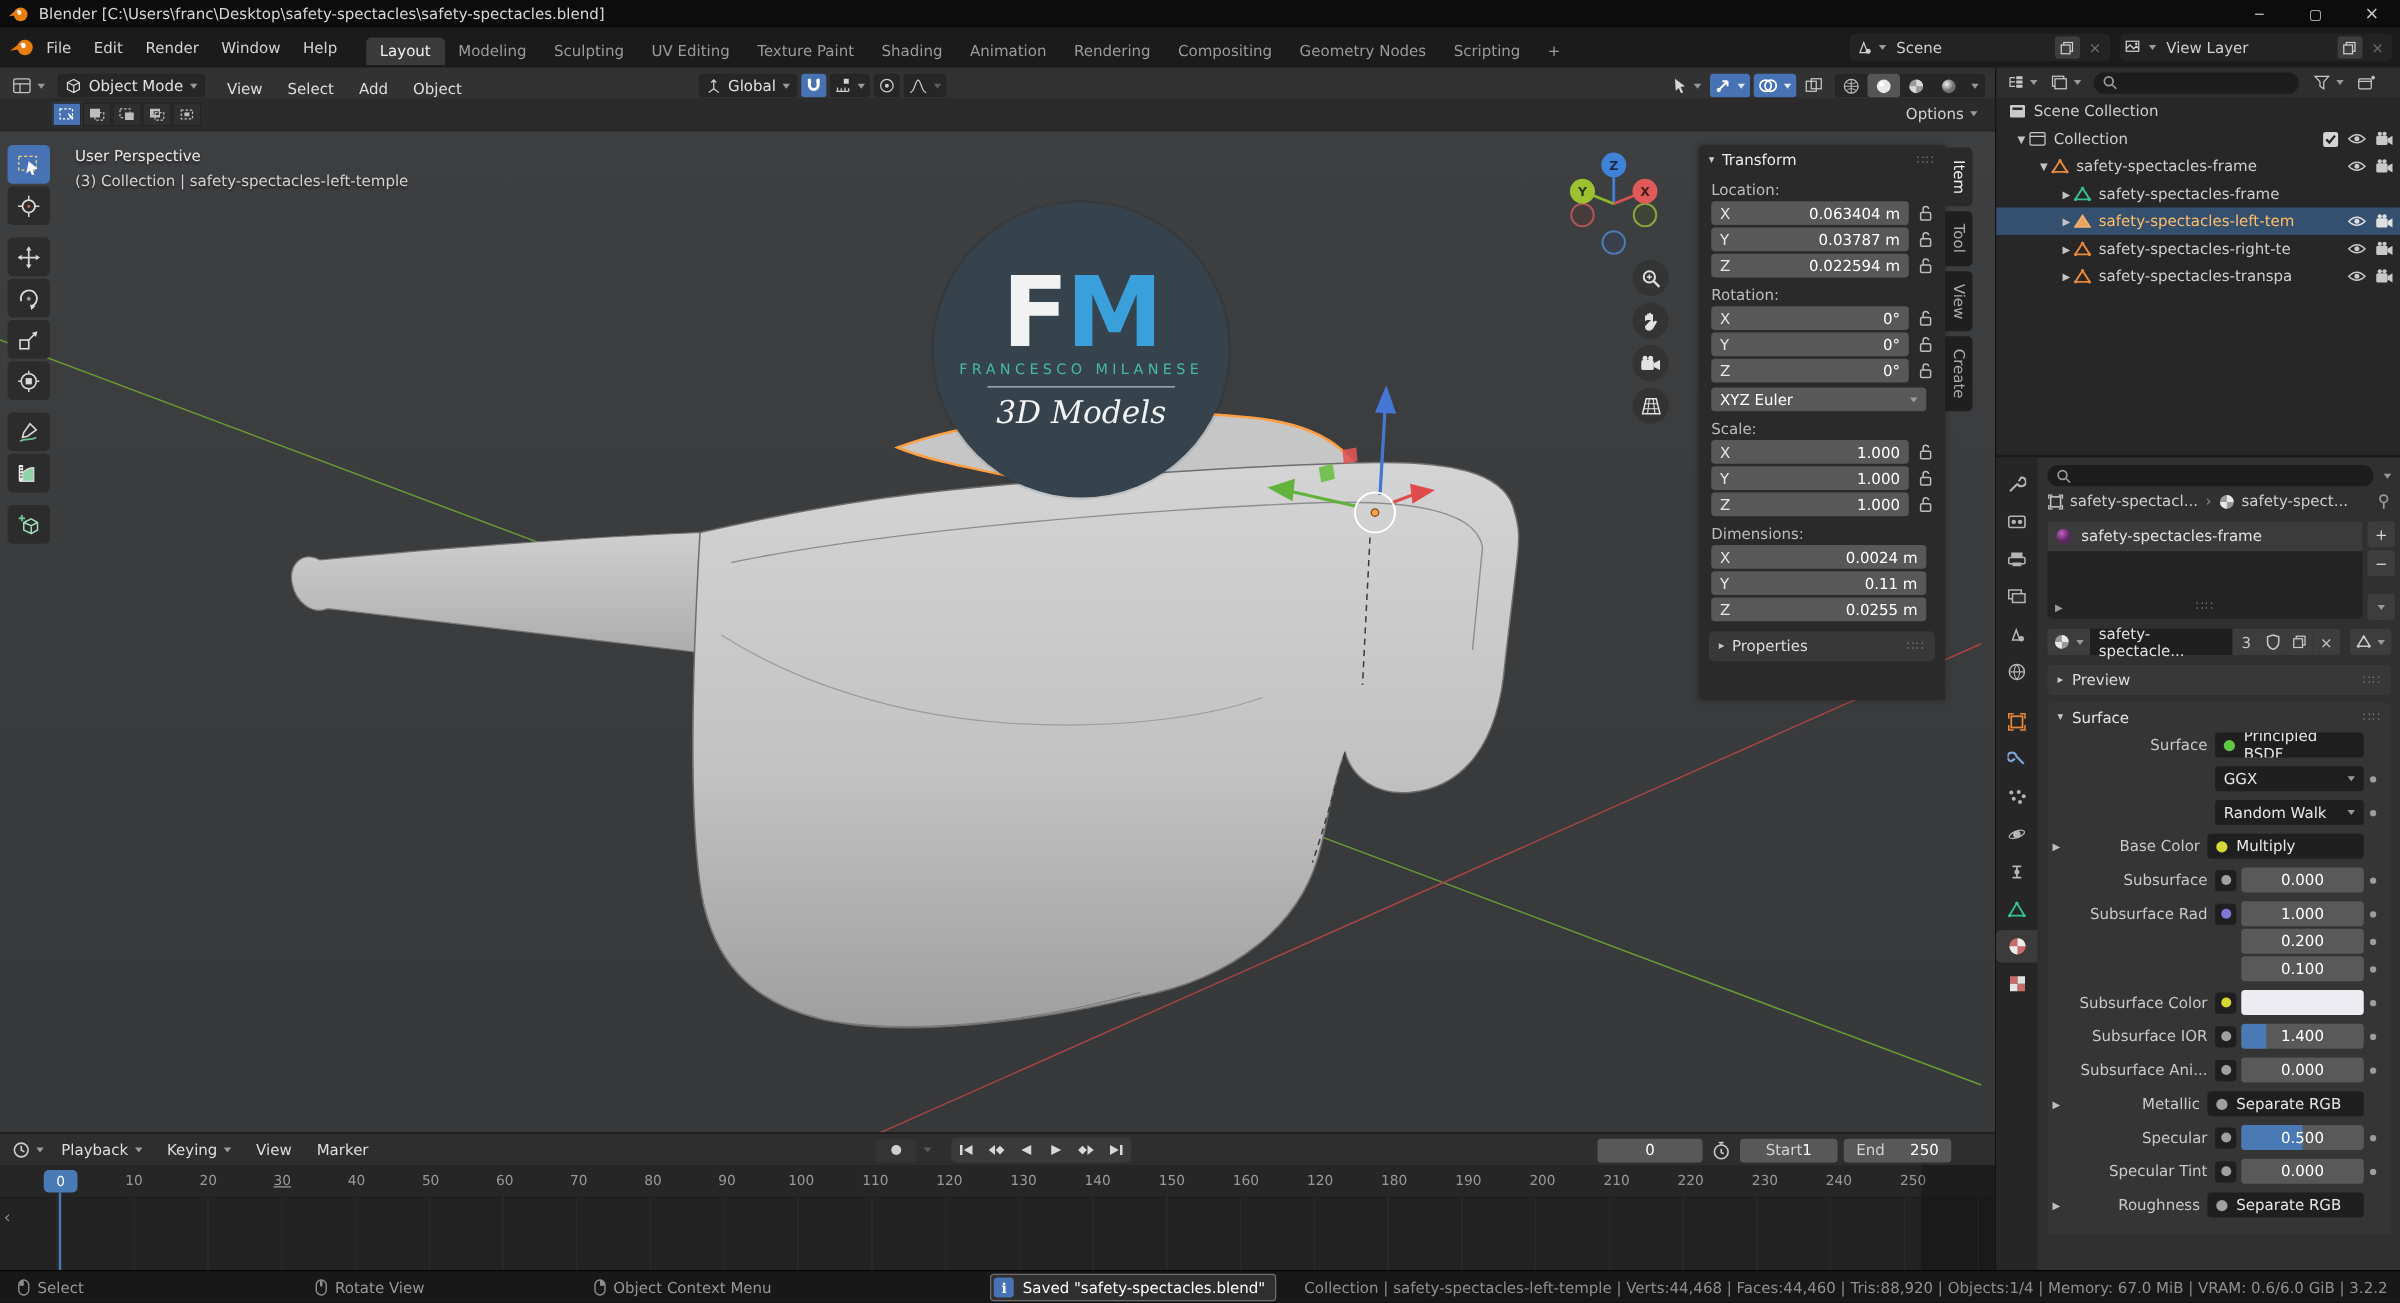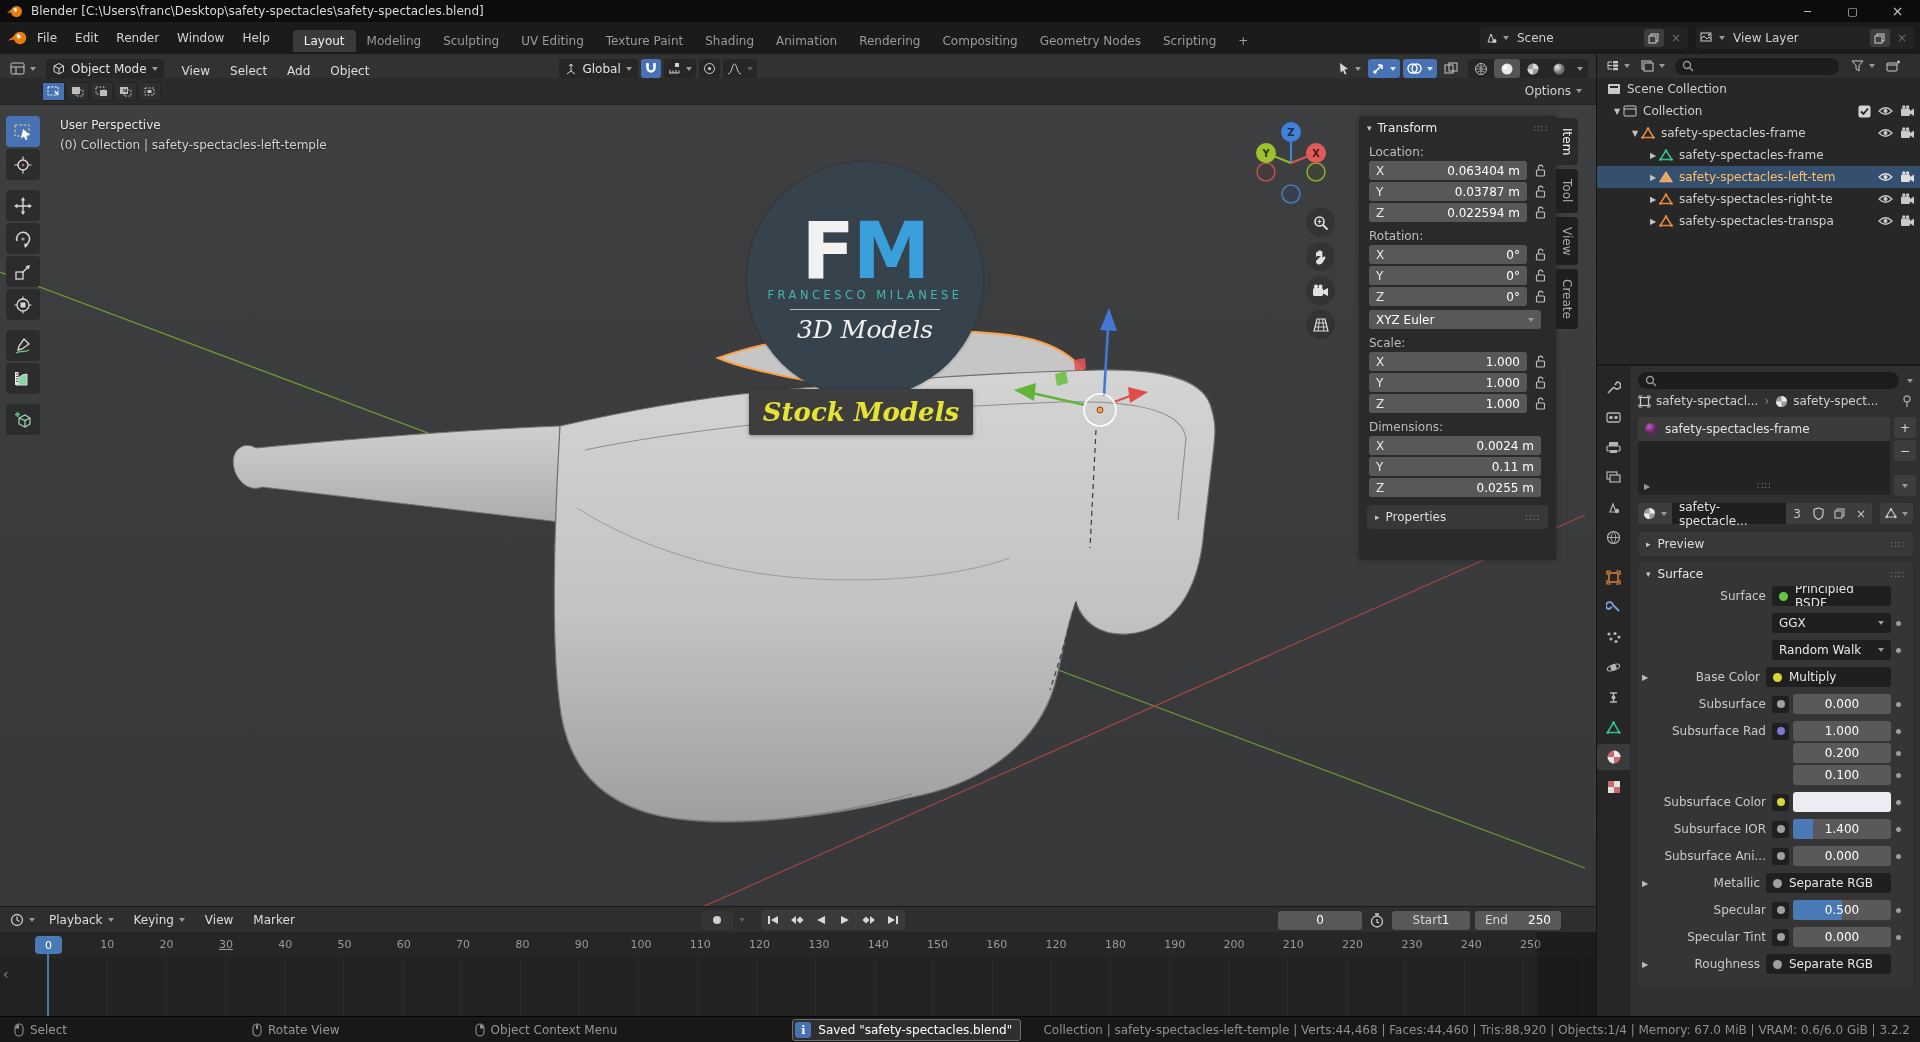--- a/index.html
+++ b/index.html
@@ -459,21 +459,21 @@
           <rect x="4.5" y="4" width="4" height="3" fill="#bdbdbd"></rect>
         </svg>
     </span>
     <span style="margin-left:auto;margin-right:14px" class="row">
       <span style="color:#d2d2d2">Options</span>
       <span class="caret"></span>
     </span>
   </div>
 
   <div class="abs vp-overlay-text" style="left:60px;top:40px">User Perspective</div>
-  <div class="abs vp-overlay-text" style="left:60px;top:60px;color:#d3d3d3">(0) Collection | safety-spectacles-left-temple</div>
+  <div class="abs vp-overlay-text" style="left:60px;top:60px;color:#d3d3d3">(3) Collection | safety-spectacles-left-temple</div>
 
   <div class="toolcol">
     <span class="toolbtn on">
       <svg width="18" height="16" viewBox="0 0 18 16">
           <rect x="1" y="1" width="14" height="11" fill="none" stroke="#f5d67a" stroke-dasharray="2.5 1.8"></rect>
           <polygon points="9,5 16,11 12,11.8 13.5,15.5 11.5,16 10,12.3 7,14.7" fill="#fff"></polygon>
         </svg>
     </span>
     <span class="toolbtn">
       <svg width="18" height="18" viewBox="0 0 18 18">
@@ -536,23 +536,20 @@
     </span>
   </div>
 
   <div class="fm-circle">
     <div class="fm-initials">
       <span style="color:#f2f2f2">F</span><span style="color:#3aa0dc">M</span>
     </div>
     <div class="fm-name">FRANCESCO MILANESE</div>
     <div class="fm-divider"></div>
     <div class="fm-tagline">3D Models</div>
-  </div>
-  <div class="fm-badge">
-    <span>Stock Models</span>
   </div>
 
   <svg class="abs" style="left:1240px;top:36px" width="110" height="100" viewBox="0 0 110 100">
     <line x1="51" y1="49" x2="51" y2="18" stroke="#3f82d8" stroke-width="2.2"></line>
     <line x1="51" y1="49" x2="26" y2="39" stroke="#8fba27" stroke-width="2.2"></line>
     <line x1="51" y1="49" x2="76" y2="39" stroke="#d85454" stroke-width="2.2"></line>
     <circle cx="26" cy="58" r="9" fill="#463c3c" stroke="#b05555" stroke-width="1.6"></circle>
     <circle cx="76" cy="58" r="9" fill="#3e4436" stroke="#8aa63a" stroke-width="1.6"></circle>
     <circle cx="51" cy="80" r="9" fill="#39404b" stroke="#4a7ab5" stroke-width="1.6"></circle>
     <circle cx="51" cy="18" r="10" fill="#3f82d8"></circle>

